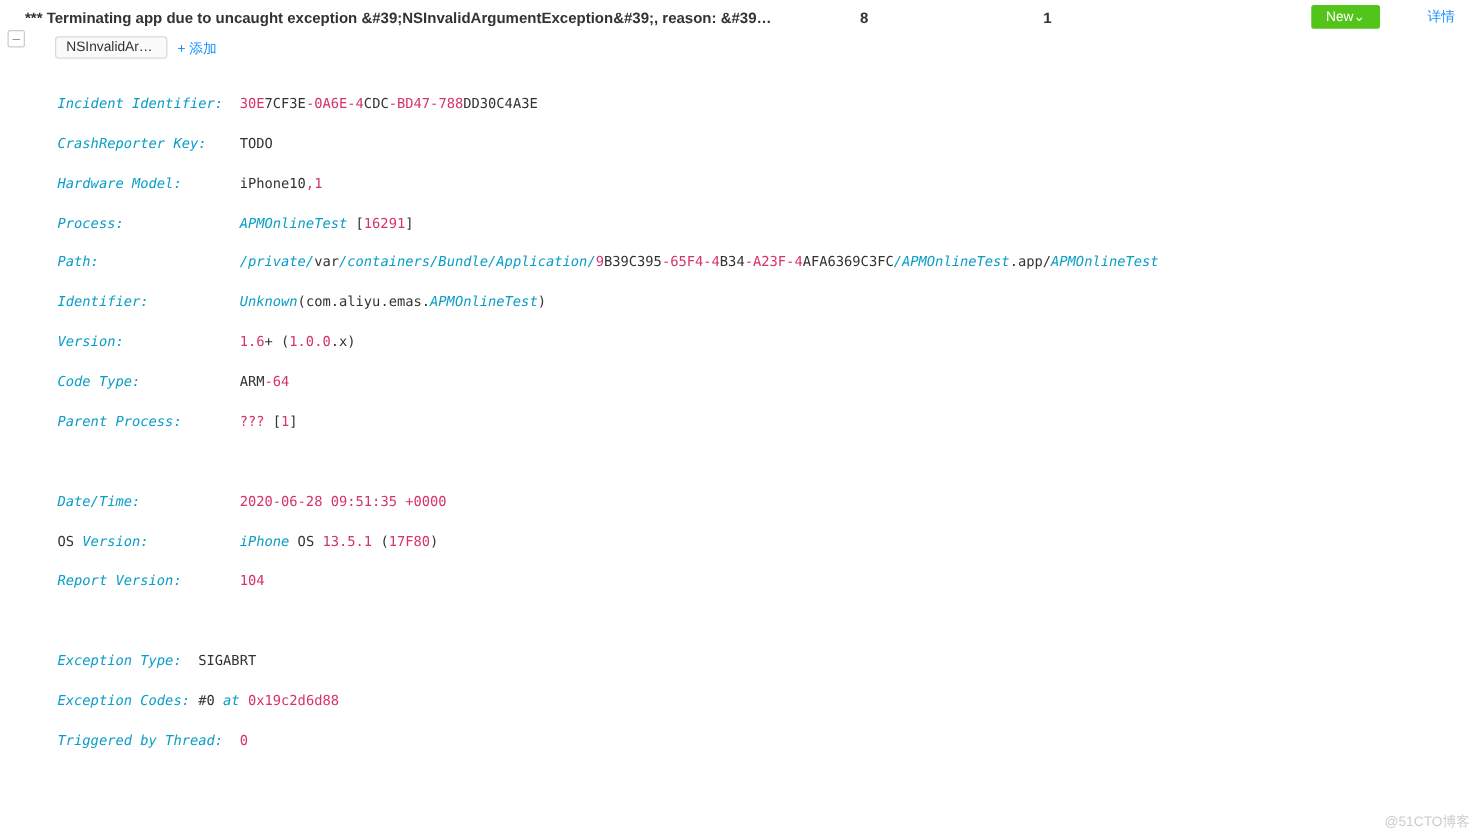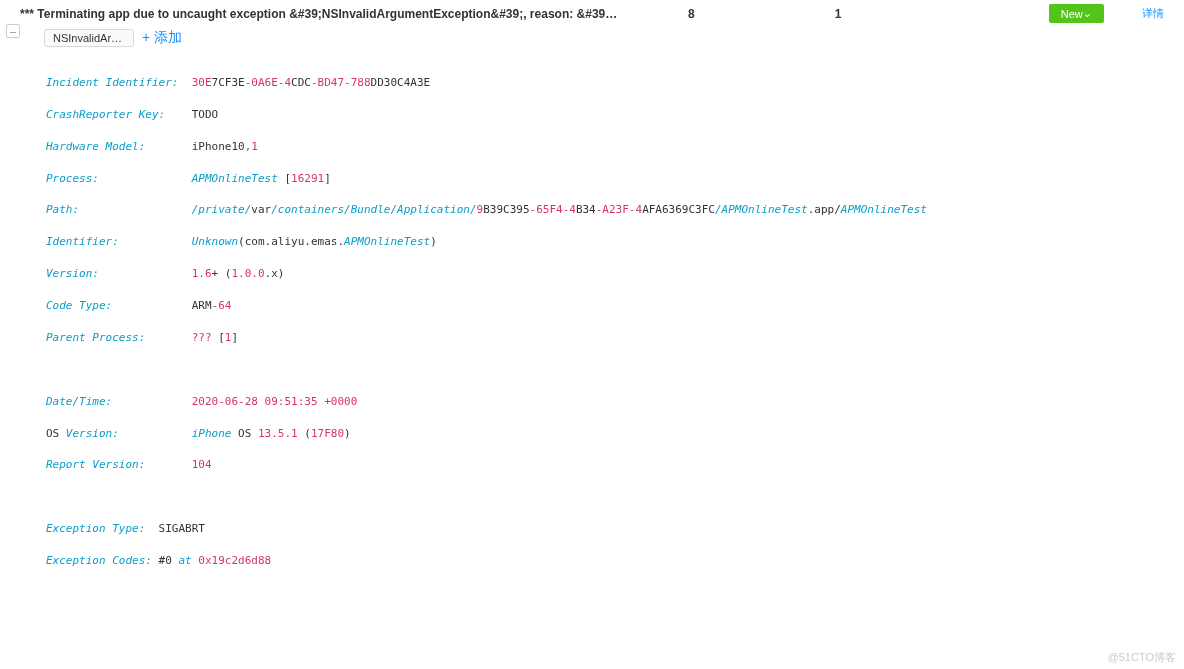--- a/index.html
+++ b/index.html
@@ -5,21 +5,21 @@
   * { margin:0; padding:0; box-sizing:border-box; }
   html,body { width:1184px; height:669px; background:#fff; font-family:Menlo,Consolas,monospace; font-size:11px; color:#333; overflow:hidden; }
   .topbar { display:flex; align-items:center; padding:4px 20px; gap:8px; position:relative; }
   .collapse-btn { width:14px; height:14px; border:1px solid #ccc; border-radius:2px; display:flex; align-items:center; justify-content:center; font-size:10px; color:#888; cursor:pointer; position:absolute; left:6px; top:24px; }
   .title { font-weight:bold; color:#333; font-family:-apple-system,sans-serif; font-size:12px; flex-shrink:0; max-width:600px; white-space:nowrap; overflow:hidden; text-overflow:ellipsis; }
   .stats { display:flex; gap:140px; margin-left:60px; font-family:-apple-system,sans-serif; font-weight:600; font-size:12px; }
   .new-btn { background:#52c41a; color:#fff; padding:3px 12px; border-radius:2px; font-family:-apple-system,sans-serif; font-size:11px; cursor:pointer; display:flex; align-items:center; gap:0; margin-left:auto; }
   .link { color:#1890ff; font-family:Liberation Sans, sans-serif; font-size:11px; margin-left:30px; cursor:pointer; }
   .tagbar { display:flex; align-items:center; gap:8px; padding:2px 44px 6px; }
   .tag { border:1px solid #d9d9d9; background:#fafafa; border-radius:3px; padding:2px 8px; font-family:-apple-system,sans-serif; font-size:11px; white-space:nowrap; overflow:hidden; max-width:90px; text-overflow:ellipsis; }
-  .add-tag { color:#1890ff; font-family:-apple-system,sans-serif; font-size:14px; cursor:pointer; }
+  .add-tag { color:#1890ff; font-family:-apple-system,sans-serif; font-size:11px; cursor:pointer; }
   .code { padding:6px 46px; line-height:1.45; white-space:pre; }
   .cy { color:#0a9dc7;font-style:italic; } 
   .rd { color:#d6336c; }
   .watermark { position:absolute; bottom:4px; right:8px; color:#ccc; font-family:Liberation Sans, sans-serif; font-size:11px; }
 </style>
 </head>
 <body>
 
 <div class="topbar">
   <span class="title">*** Terminating app due to uncaught exception &amp;#39;NSInvalidArgumentException&amp;#39;, reason: &amp;#39;-[__NSArray0 addObject:]: unrecognized se…</span>
@@ -49,20 +49,21 @@
 <div><span class="cy">Version:</span>              <span class="rd">1.6</span><span>+ (</span><span class="rd">1.0.0</span><span>.x)</span></div>
 <div><span class="cy">Code Type:</span>            <span>ARM</span><span class="rd">-64</span></div>
 <div><span class="cy">Parent Process:</span>       <span class="rd">???</span><span> [</span><span class="rd">1</span><span>]</span></div>
 <div>&nbsp;</div>
 <div><span class="cy">Date/Time:</span>            <span class="rd">2020-06-28 09:51:35</span><span class="rd"> +0000</span></div>
 <div><span>OS</span><span class="cy"> Version:</span>           <span class="cy">iPhone</span><span> OS </span><span class="rd">13.5.1</span><span> (</span><span class="rd">17F80</span><span>)</span></div>
 <div><span class="cy">Report Version:</span>       <span class="rd">104</span></div>
 <div>&nbsp;</div>
 <div><span class="cy">Exception Type:</span>  <span>SIGABRT</span></div>
 <div><span class="cy">Exception Codes:</span> <span>#0</span><span class="cy"> at </span><span class="rd">0x19c2d6d88</span></div>
+<div><span class="cy">Triggered by Thread:</span>  <span class="rd">0</span></div>
 <div>&nbsp;</div>
 
 
 
 
 
 
 
 </div>
 

